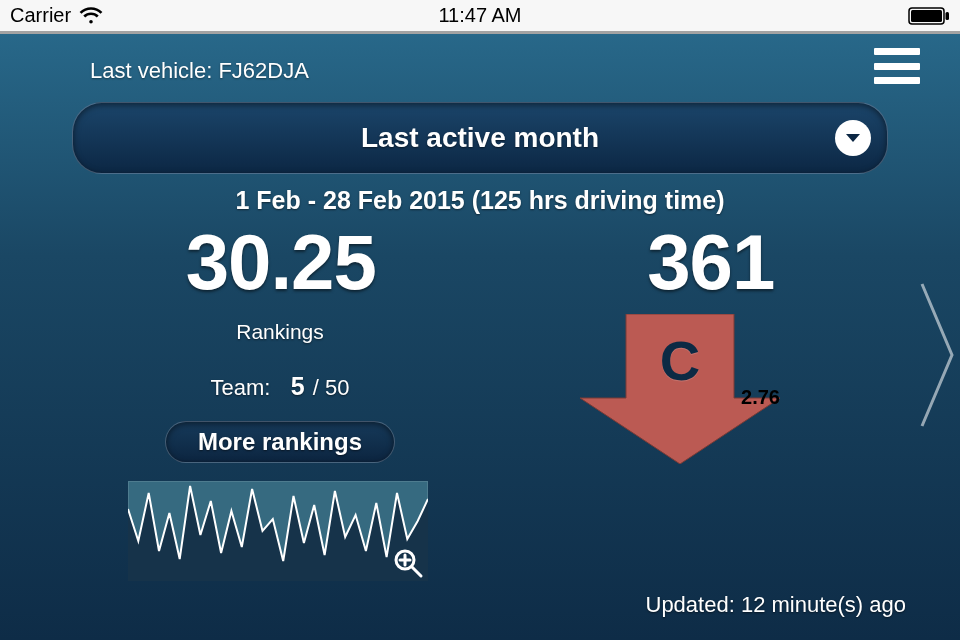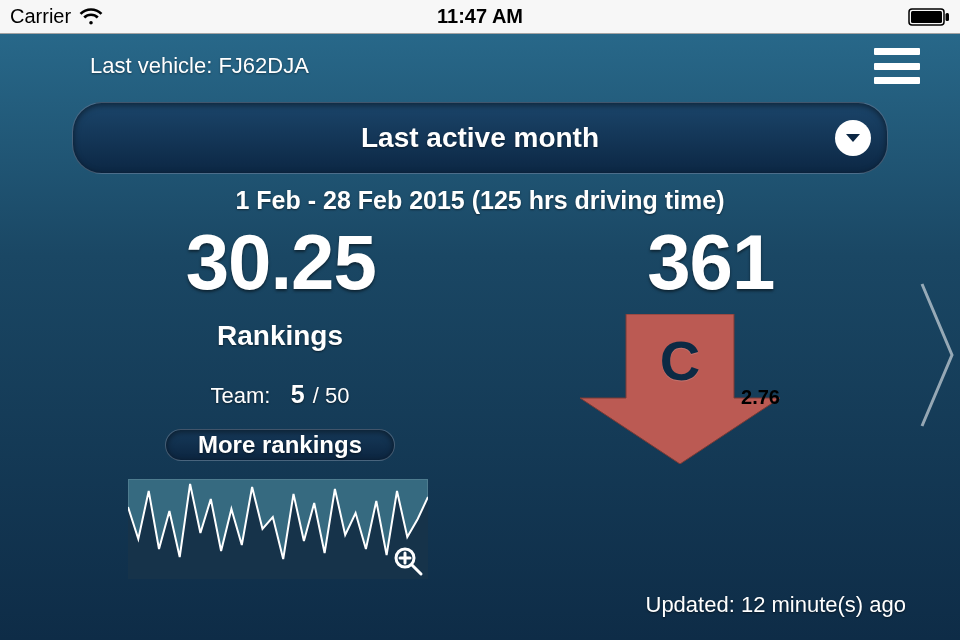--- a/index.html
+++ b/index.html
@@ -14,33 +14,33 @@
   .status-bar {
     height: 34px;
     background: #f7f7f7;
     color: #000;
     display: flex;
     align-items: center;
     justify-content: space-between;
     padding: 14px 10px;
     font-size: 20px;
     font-weight: 500;
-    border-bottom: 1px solid #a3a3a3;
+    border-bottom: 3px solid #a3a3a3;
   }
   .status-left, .status-right { display: flex; align-items: center; gap: 8px; width: 200px;}
   .status-right { justify-content: flex-end;}
-  .status-center { font-weight: 700; }
+  .status-center { font-weight: 400; }
 
   .wifi-icon svg, .battery-icon svg { display: block; }
 
   
   .header-row {
     display: flex;
     justify-content: space-between;
-    align-items: center;
+    align-items: flex-end;
     padding: 14px 40px 10px 90px;
   }
   .last-vehicle { font-size: 22px; font-weight: 400; text-shadow: 0 1px 2px rgba(0,0,0,.4);}
   .hamburger {
     width: 46px; height: 36px;
     display: flex; flex-direction: column; justify-content: space-between;
     cursor: pointer;
   }
   .hamburger span { display: block; height: 7px; background: #fff; border-radius: 1px;}
 
@@ -92,26 +92,26 @@
     position: relative;
     height: 300px;
   }
   .rankings-block {
     position: absolute;
     left: 120px;
     top: 0;
     width: 320px;
     text-align: center;
   }
-  .rankings-title { font-size: 28px; font-weight: 700; text-shadow: 0 1px 2px rgba(0,0,0,.5);}
+  .rankings-title { font-size: 21px; font-weight: 400; text-shadow: 0 1px 2px rgba(0,0,0,.5);}
   .rankings-line { margin-top: 28px; font-size: 22px; text-shadow: 0 1px 2px rgba(0,0,0,.5);}
   .rankings-line .pos { font-weight: 700; font-size: 25px; display: inline-block; padding: 0 2px;}
   .more-btn {
     margin: 20px auto 0 auto;
-    width: 230px; height: 32px;
+    width: 230px; height: 42px;
     background: linear-gradient(to bottom, #163a5a 0%, #0c2540 100%);
     border-radius: 26px;
     border: 1px solid rgba(255,255,255,.22);
     box-shadow: inset 0 2px 6px rgba(0,0,0,.5);
     display: flex; align-items: center; justify-content: center;
     font-size: 24px; font-weight: 700;
     text-shadow: 0 1px 2px rgba(0,0,0,.5);
     cursor: pointer;
   }
 

